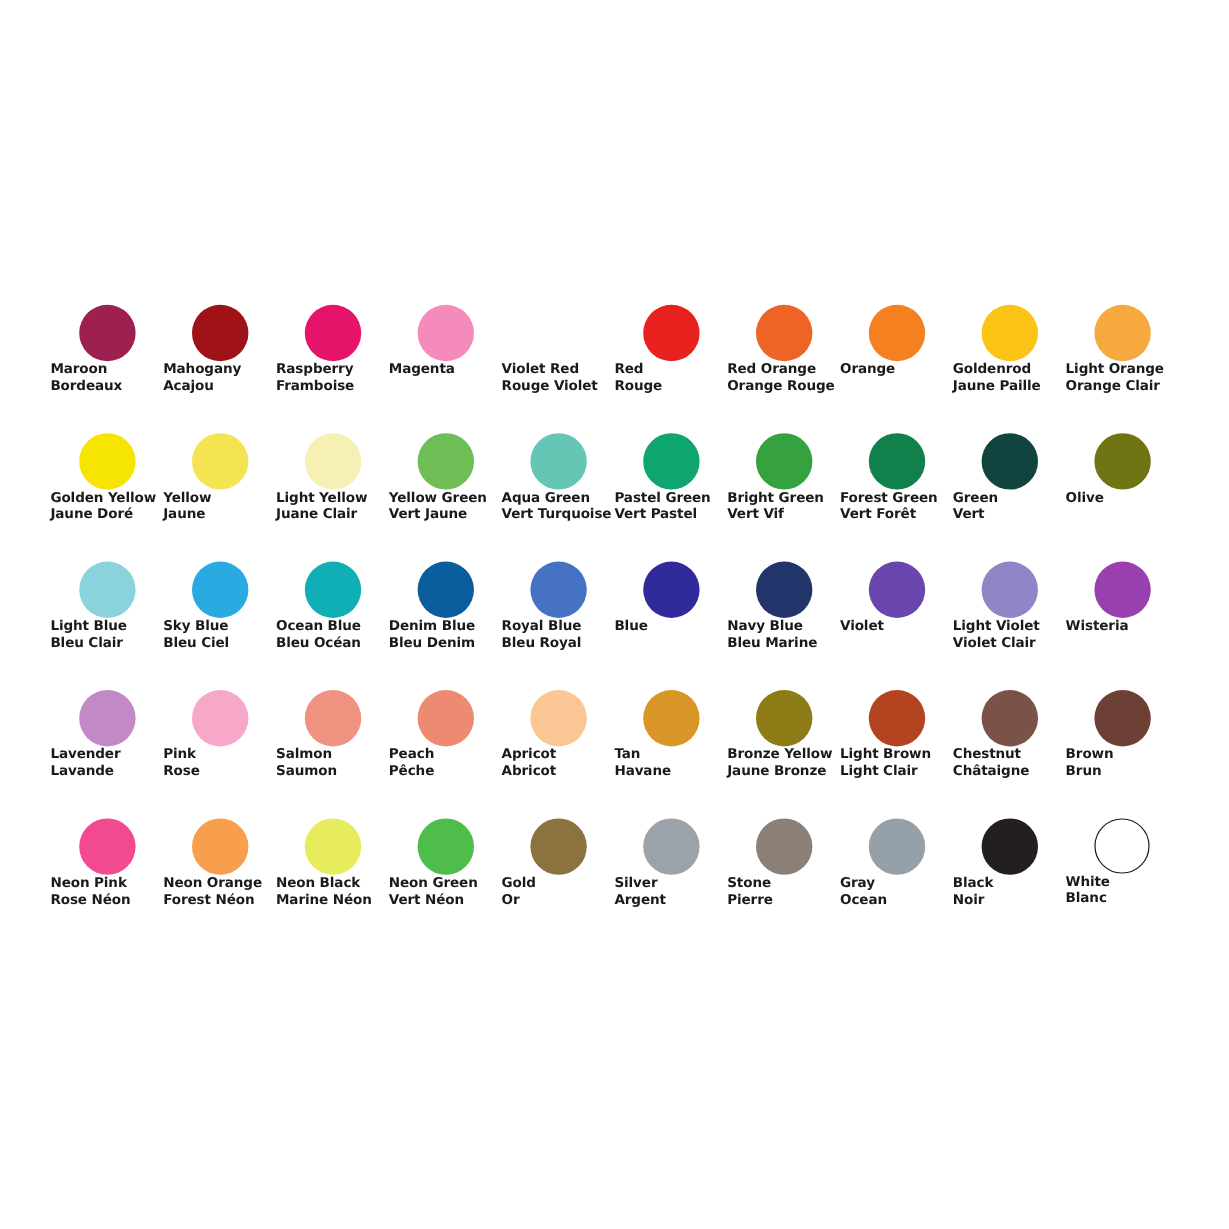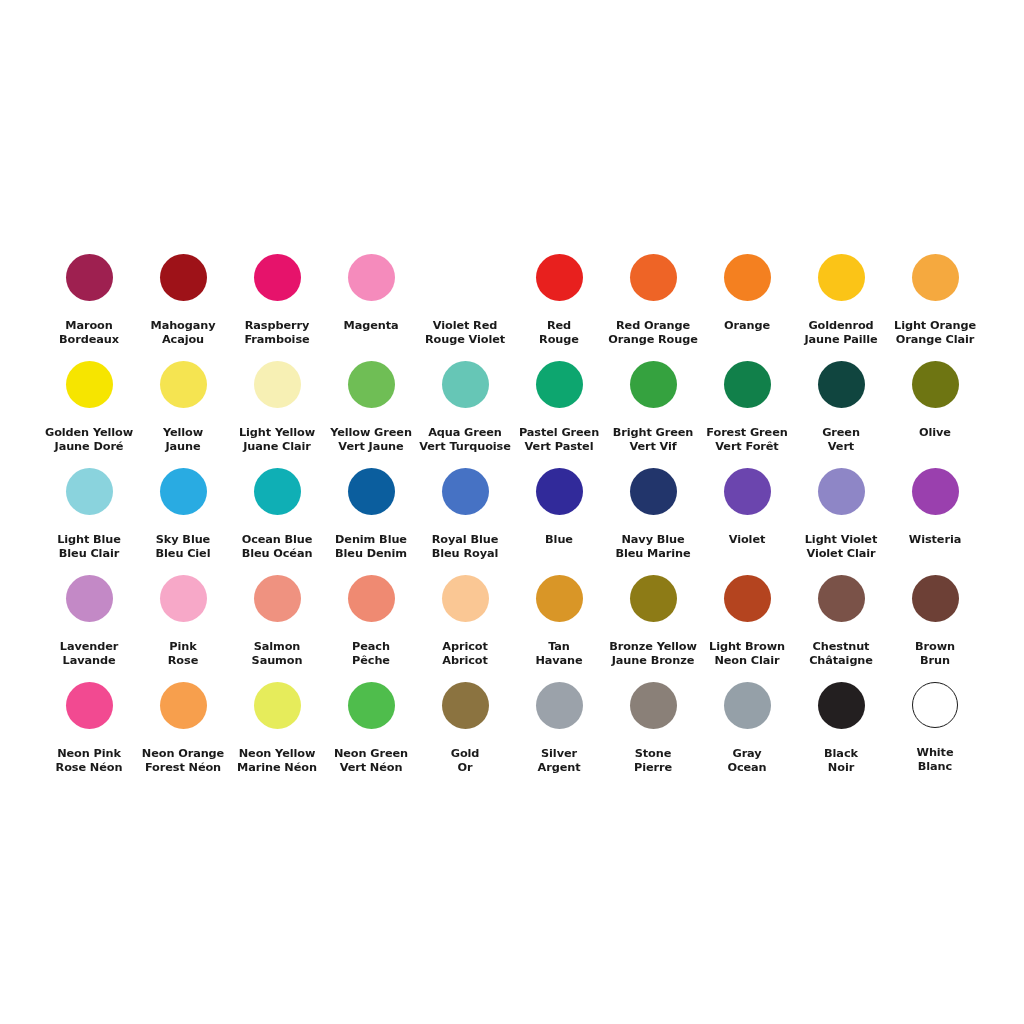--- a/index.html
+++ b/index.html
@@ -44,22 +44,21 @@
     border-radius: 50%;
     margin-top: 6px;
     flex: 0 0 auto;
   }
   .swatch-dot.outlined {
     border: 1.6px solid #1b1b1b;
     width: 44px;
     height: 44px;
   }
   .swatch-labels {
-    margin-top: 18px;
-    text-align: center;
+    margin-top: 0;
     line-height: 1.27;
     width: 94px;
   }
   .swatch-name-en {
     display: block;
     font-size: 11.3px;
     font-weight: 700;
     color: #1a1a1a;
     letter-spacing: -0.1px;
     white-space: nowrap;
@@ -331,21 +330,21 @@
         <div class="swatch-dot" style="background: rgb(141, 123, 22);"></div>
         <div class="swatch-labels">
           <span class="swatch-name-en">Bronze Yellow</span>
           <span class="swatch-name-fr">Jaune Bronze</span>
         </div>
       </div>
       <div class="swatch-cell">
         <div class="swatch-dot" style="background: rgb(180, 68, 31);"></div>
         <div class="swatch-labels">
           <span class="swatch-name-en">Light Brown</span>
-          <span class="swatch-name-fr">Neon Clair</span>
+          <span class="swatch-name-fr">Light Clair</span>
         </div>
       </div>
       <div class="swatch-cell">
         <div class="swatch-dot" style="background: rgb(122, 82, 72);"></div>
         <div class="swatch-labels">
           <span class="swatch-name-en">Chestnut</span>
           <span class="swatch-name-fr">Châtaigne</span>
         </div>
       </div>
       <div class="swatch-cell">
@@ -365,21 +364,21 @@
       <div class="swatch-cell">
         <div class="swatch-dot" style="background: rgb(247, 159, 77);"></div>
         <div class="swatch-labels">
           <span class="swatch-name-en">Neon Orange</span>
           <span class="swatch-name-fr">Forest Néon</span>
         </div>
       </div>
       <div class="swatch-cell">
         <div class="swatch-dot" style="background: rgb(230, 236, 91);"></div>
         <div class="swatch-labels">
-          <span class="swatch-name-en">Neon Yellow</span>
+          <span class="swatch-name-en">Neon Black</span>
           <span class="swatch-name-fr">Marine Néon</span>
         </div>
       </div>
       <div class="swatch-cell">
         <div class="swatch-dot" style="background: rgb(79, 189, 76);"></div>
         <div class="swatch-labels">
           <span class="swatch-name-en">Neon Green</span>
           <span class="swatch-name-fr">Vert Néon</span>
         </div>
       </div>

